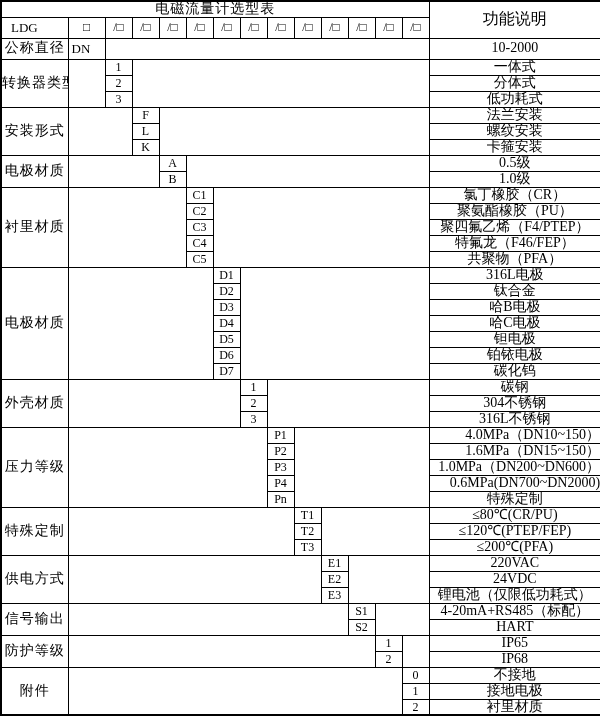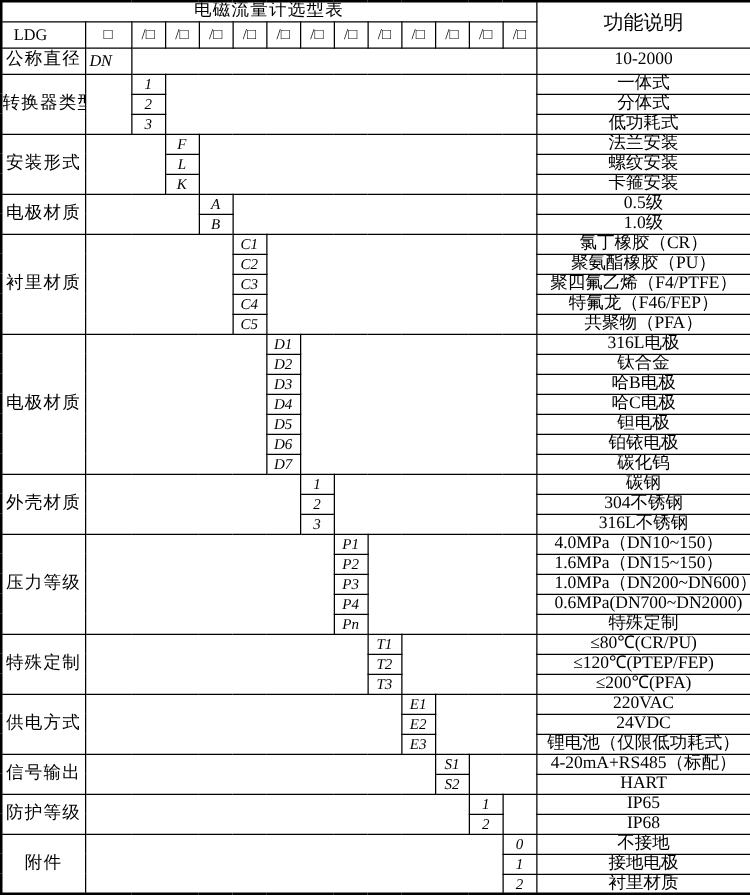--- a/index.html
+++ b/index.html
@@ -22,25 +22,25 @@
     line-height:1.05;
   }
   tr{height:16px;}
   tr.r-title{height:15px;}
   tr.r-ldg{height:21px;}
   tr.r-dn{height:21px;padding-left:20px;}
   td.title-cell{font-size:14px;font-weight:normal;letter-spacing:1px;}
   td.desc-header{font-size:16px;}
   td.lbl{font-size:14px;letter-spacing:1px;}
   td.lbl-left{font-size:13px;text-align:left;padding-left:9px;letter-spacing:0;margin-top:36px;}
-  td.code{font-size:12px;font-style:italic;}
+  td.code{font-size:12px;}
   td.dn{text-align:left;padding-left:3px;font-size:13px;}
   td.slot{font-size:12px;}
   td.desc{font-size:14px;}
-  td.desc.left{text-align:left;padding-left:14px;}
+  td.desc.left{text-align:right;padding-left:4px;}
   td.empty{border-top:1px solid #000;border-bottom:1px solid #000;}
 </style>
 </head>
 <body>
 
 <table class="sel">
   <colgroup>
     <col style="width:67px">
       <col style="width:37px">
     <col style="width:27px">
@@ -138,21 +138,21 @@
     <td class="code">C1</td>
     <td rowspan="5" colspan="8" class="empty"></td>
     <td class="desc">氯丁橡胶（CR）</td>
   </tr>
   <tr>
     <td class="code">C2</td>
     <td class="desc">聚氨酯橡胶（PU）</td>
   </tr>
   <tr>
     <td class="code">C3</td>
-    <td class="desc">聚四氟乙烯（F4/PTFE）</td>
+    <td class="desc">聚四氟乙烯（F4/PTEP）</td>
   </tr>
   <tr>
     <td class="code">C4</td>
     <td class="desc">特氟龙（F46/FEP）</td>
   </tr>
   <tr>
     <td class="code">C5</td>
     <td class="desc">共聚物（PFA）</td>
   </tr>
 

